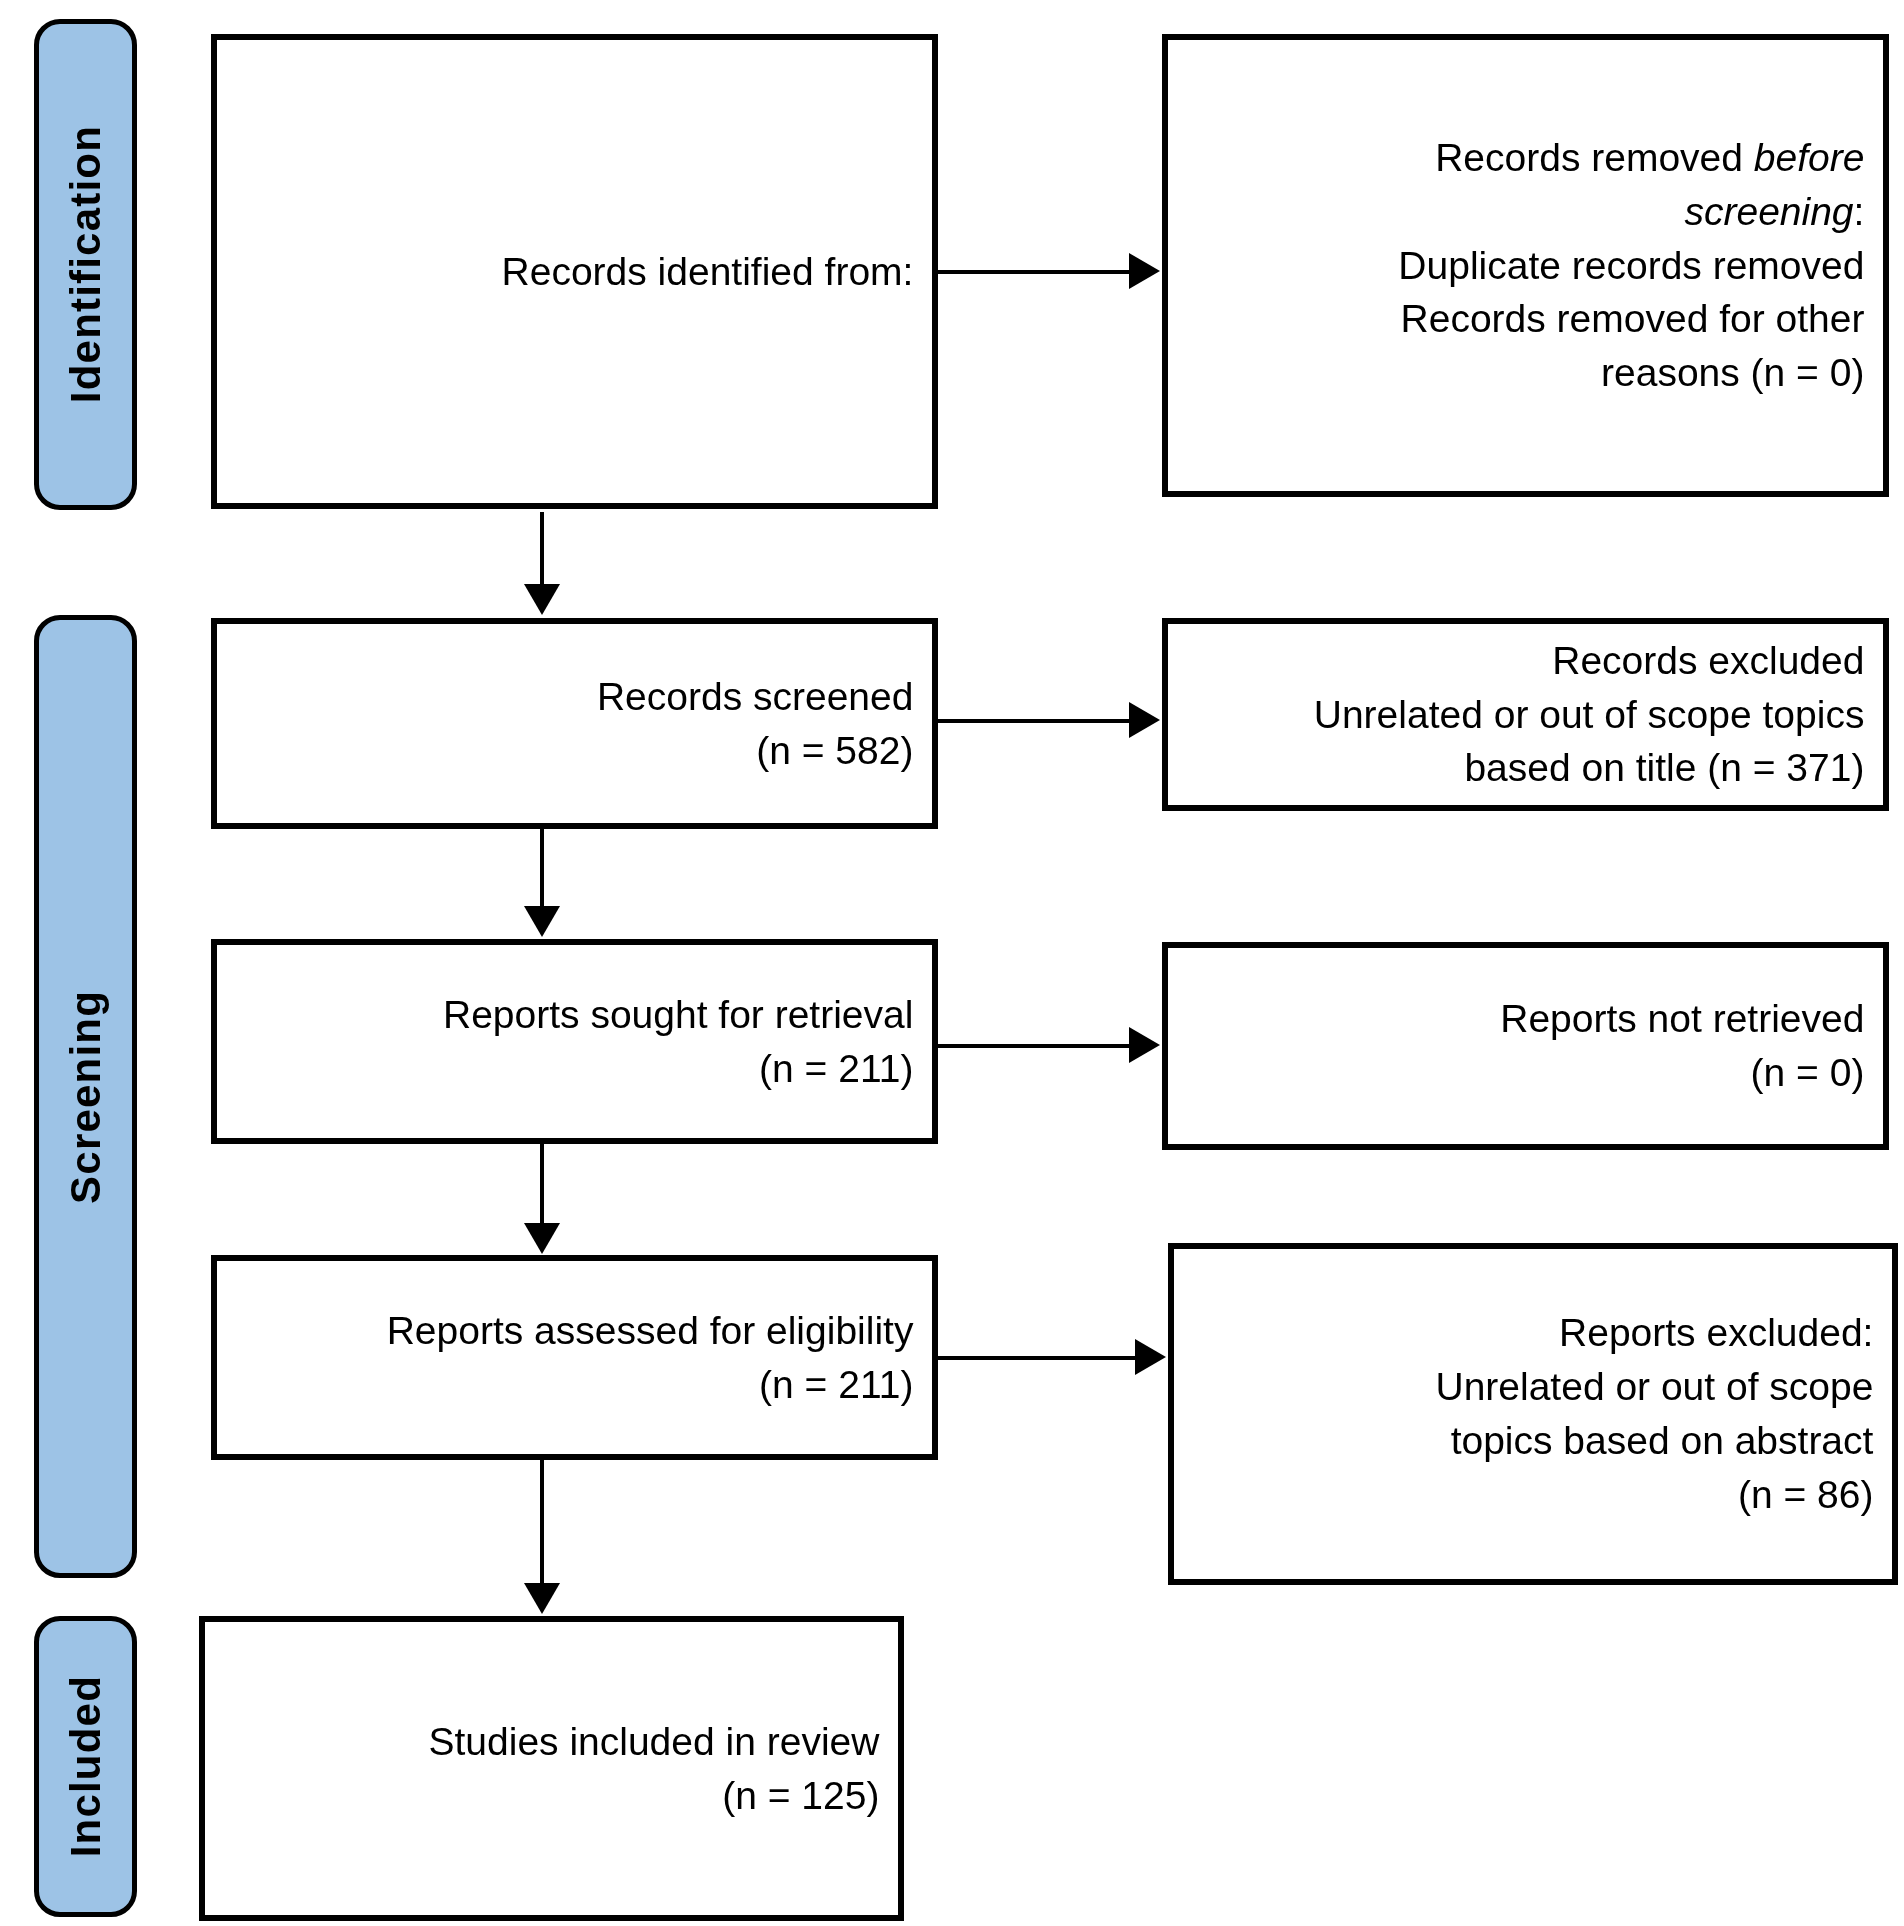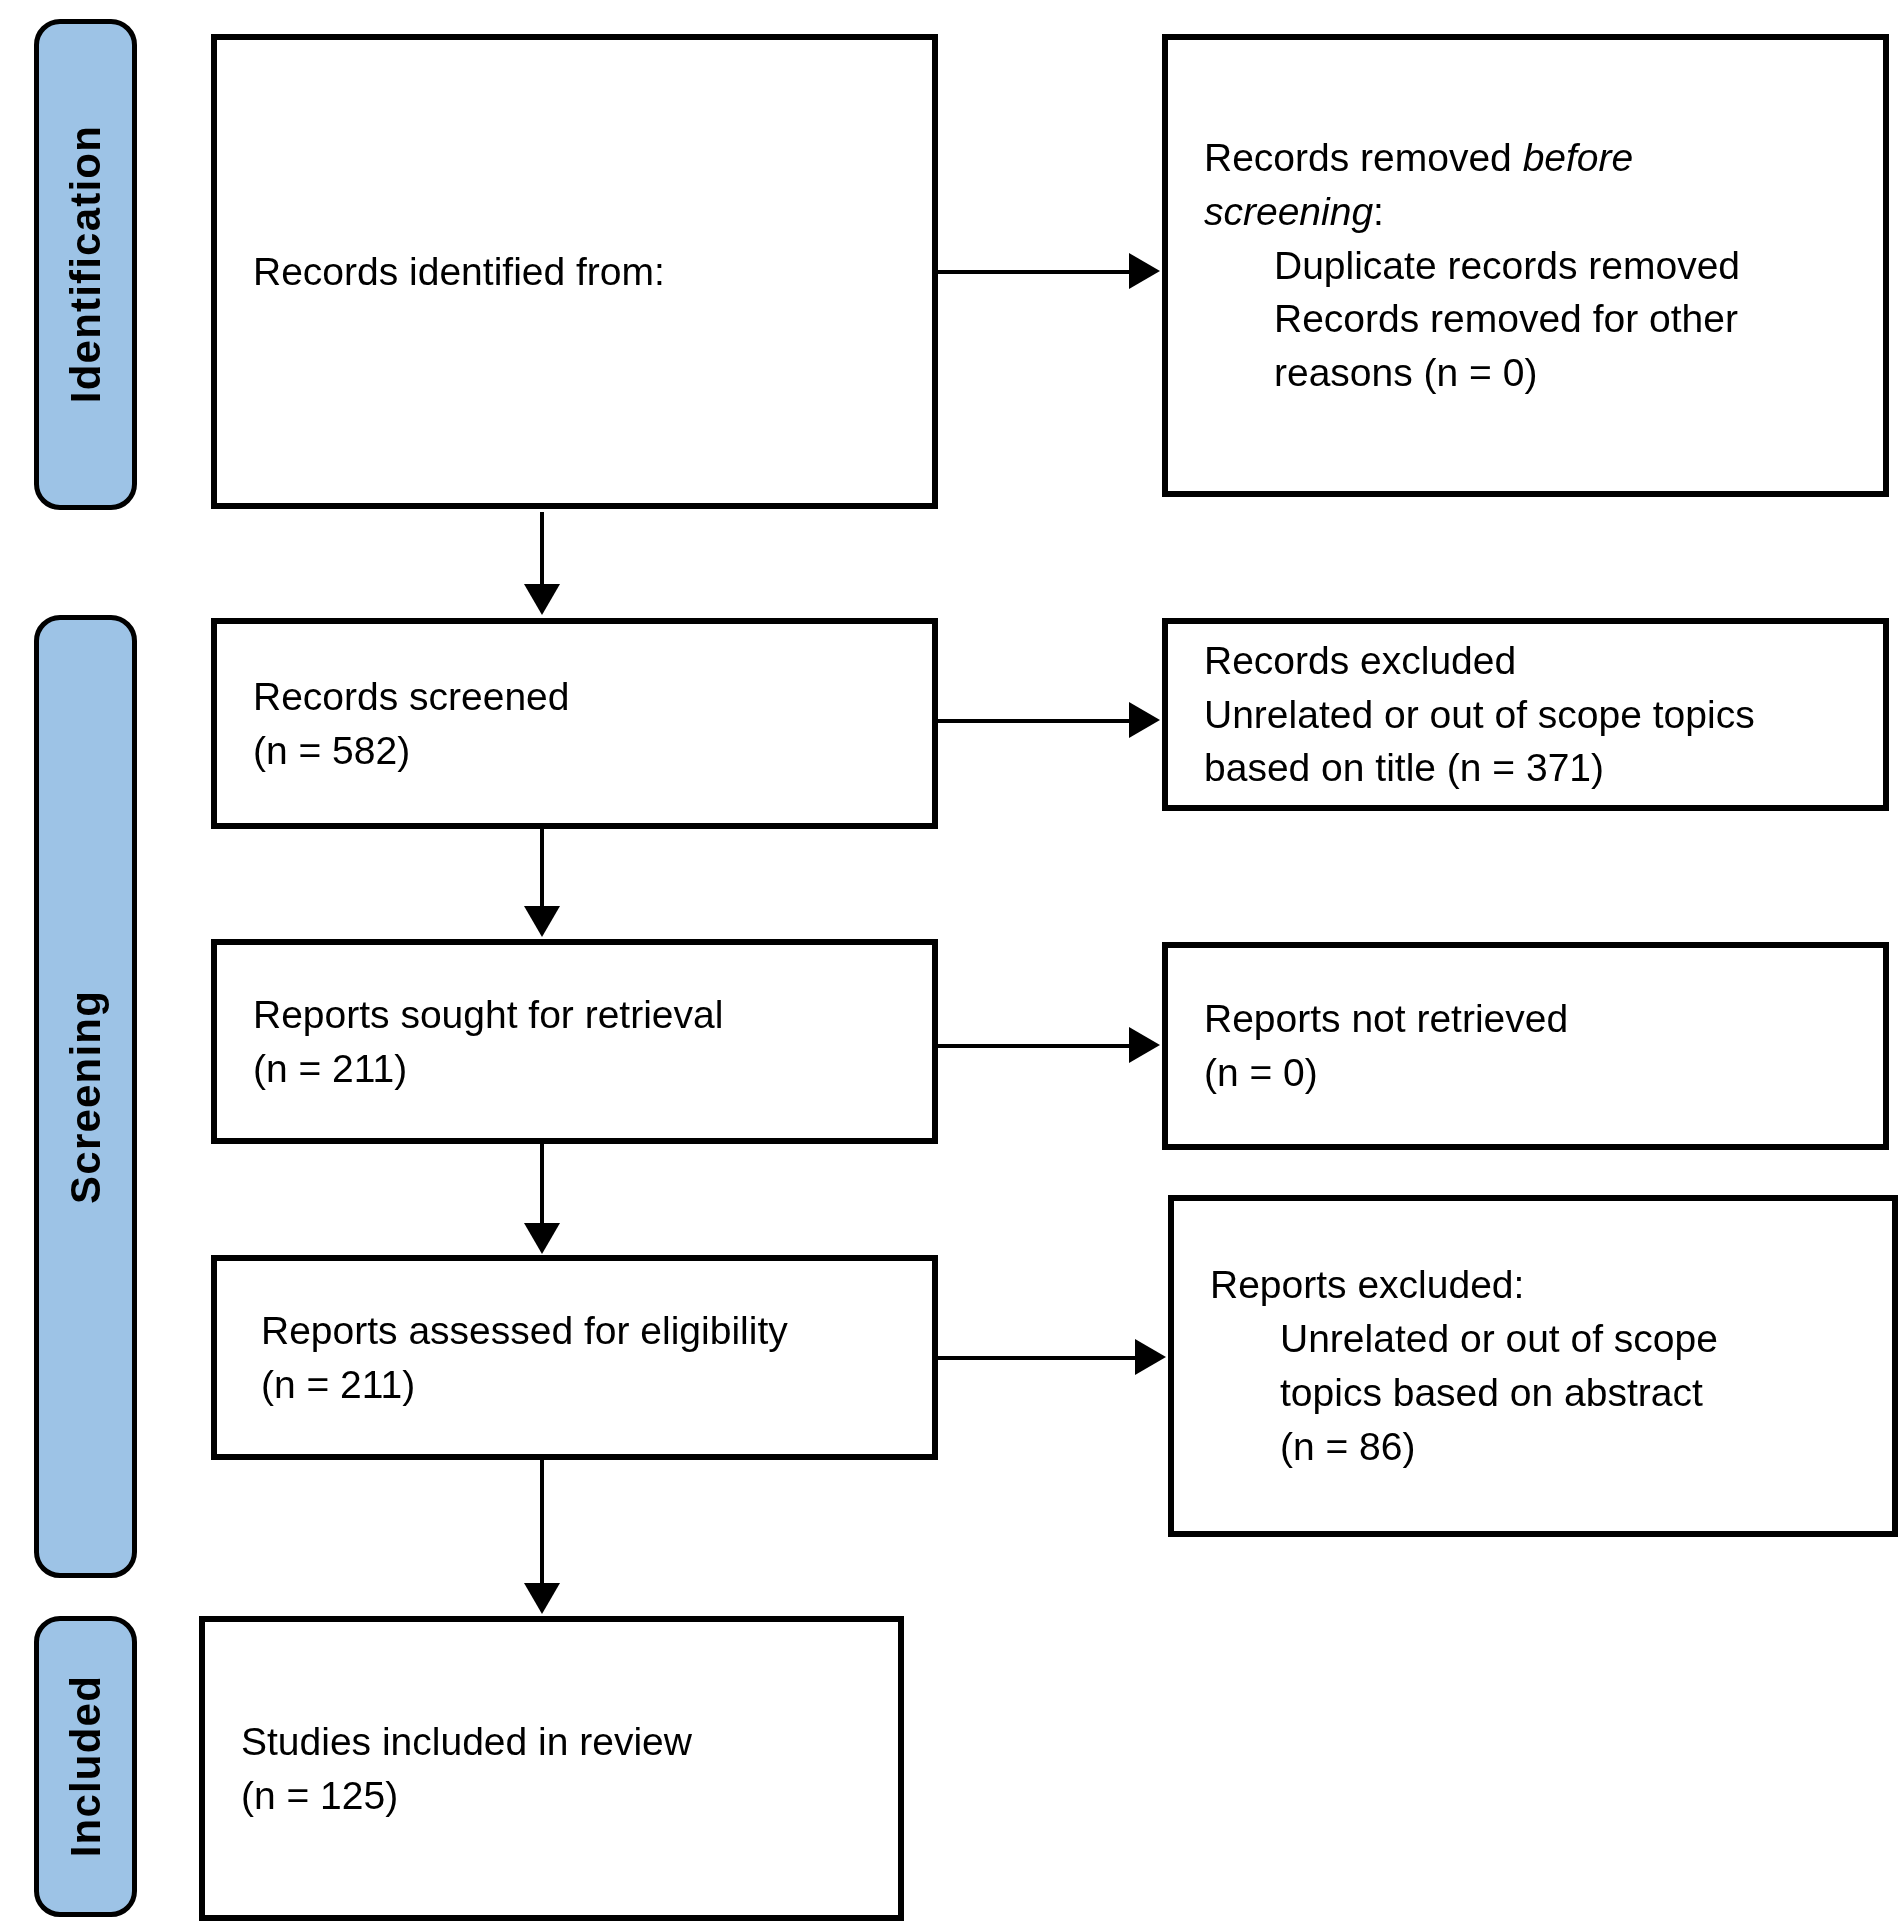--- a/index.html
+++ b/index.html
@@ -15,21 +15,21 @@
   }
   .stage .vtext{
     writing-mode:vertical-rl;transform:rotate(180deg);
     font-weight:bold;font-size:42px;letter-spacing:1.2px;white-space:nowrap;
   }
 
   
   .box{
     position:absolute;background:#fff;border:6.8px solid #000;
     box-sizing:border-box;display:flex;flex-direction:column;justify-content:center;
-    font-size:39px;line-height:1.38;
+    font-size:39px;line-height:1.38;text-align:right;
   }
   .box .inner{padding-left:36px;padding-right:18.6px;}
   .line{white-space:nowrap;}
   .indent{padding-left:70px;}
   em{font-style:italic;}
 
   
   .vline{position:absolute;width:4.4px;background:#000;}
   .hline{position:absolute;height:4.4px;background:#000;}
   .head-down{
@@ -110,21 +110,21 @@
     </div>
   </div>
 
   <div class="box" style="left:1162px;top:942px;width:727px;height:208px;">
     <div class="inner">
       <div class="line">Reports not retrieved</div>
       <div class="line">(n = 0)</div>
     </div>
   </div>
 
-  <div class="box" style="left:1168px;top:1195px;width:730px;height:342px;">
+  <div class="box" style="left:1168px;top:1243px;width:730px;height:342px;">
     <div class="inner">
       <div class="line">Reports excluded:</div>
       <div class="line indent">Unrelated or out of scope</div>
       <div class="line indent">topics based on abstract</div>
       <div class="line indent">(n = 86)</div>
     </div>
   </div>
 
   <div class="vline" style="left:540px;top:512px;height:75px;"></div>
   <div class="head-down" style="left:524px;top:584px;"></div>

